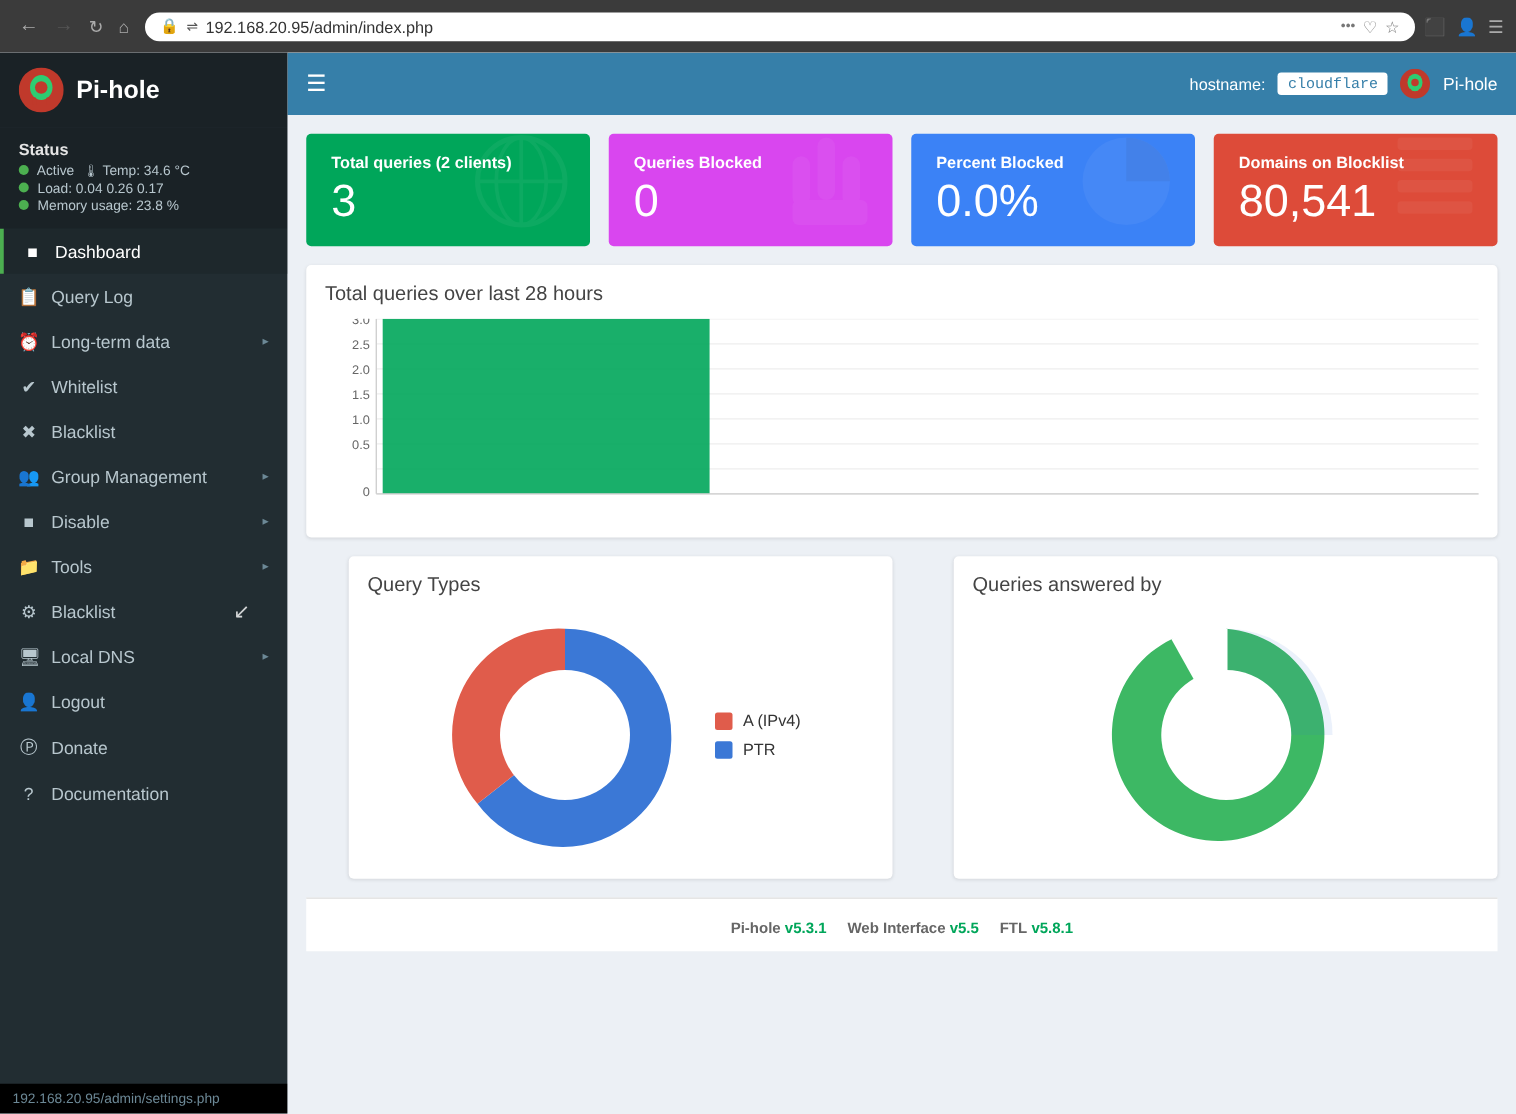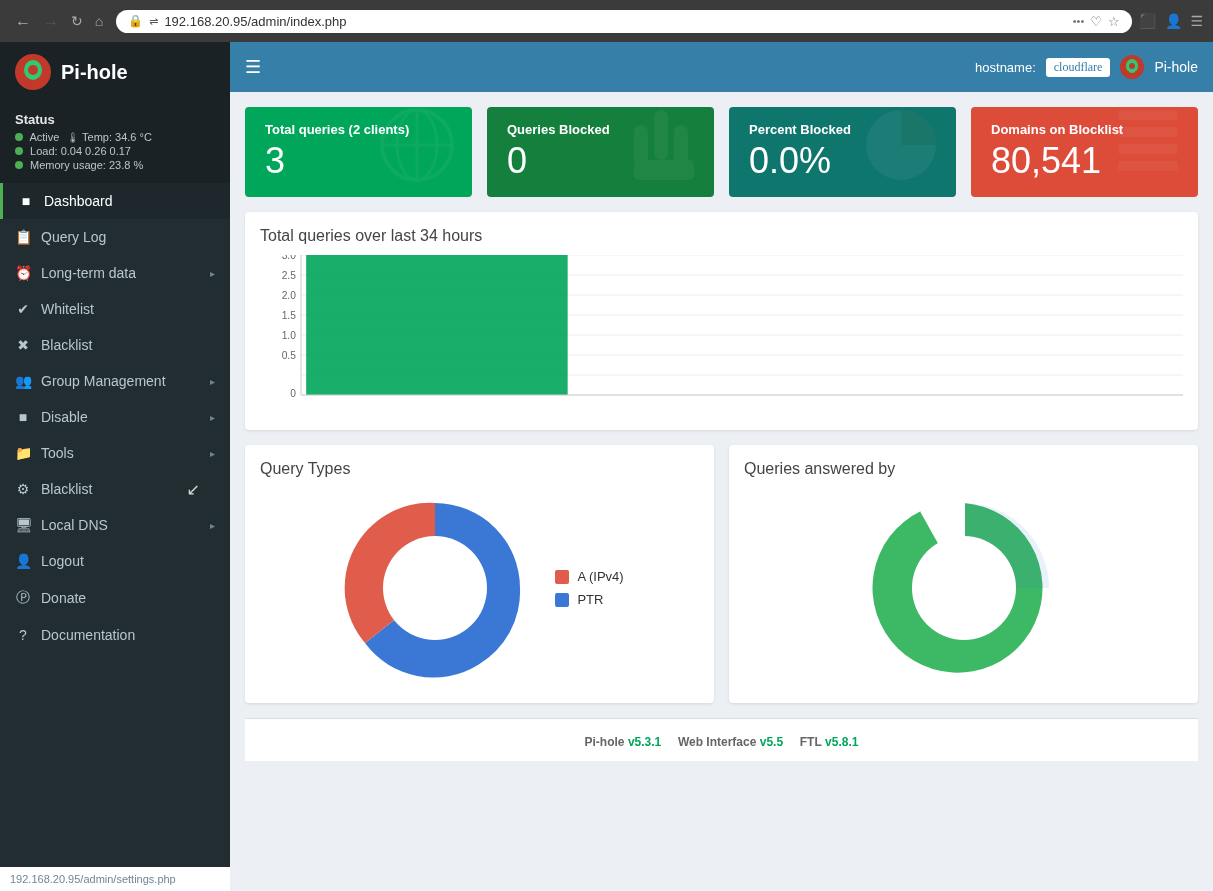--- a/index.html
+++ b/index.html
@@ -24,45 +24,45 @@
     .sidebar-item-icon { width: 16px; text-align: center; font-size: 14px; }
     .sidebar-item-label { flex: 1; }
     .sidebar-item-arrow { font-size: 10px; color: #6c8896; }
 
     
     .topbar { background: #367fa9; color: #fff; padding: 8px 15px; display: flex; align-items: center; justify-content: space-between; min-height: 50px; }
     .topbar-left { display: flex; align-items: center; gap: 15px; }
     .topbar-toggle { font-size: 18px; cursor: pointer; background: none; border: none; color: #fff; }
     .topbar-right { display: flex; align-items: center; gap: 10px; font-size: 13px; }
     .hostname-label { }
-    .hostname-badge { background: #fff; color: #367fa9; padding: 2px 8px; border-radius: 3px; font-size: 12px; font-family: Liberation Serif, serif; }
+    .hostname-badge { background: #fff; color: #367fa9; padding: 2px 8px; border-radius: 3px; font-size: 12px; font-family: Liberation Mono, monospace; }
     .pihole-label { font-size: 14px; }
 
     
     .main-content { flex: 1; overflow-y: auto; padding: 15px; background: #ecf0f5; }
 
     
     .stats-row { display: flex; gap: 15px; margin-bottom: 15px; }
     .stat-card { flex: 1; border-radius: 4px; padding: 15px 20px; color: #fff; position: relative; overflow: hidden; min-height: 90px; display: flex; flex-direction: column; justify-content: space-between; }
     .stat-card-green { background: #00a65a; }
-    .stat-card-blue { background: #15803d; }
-    .stat-card-orange { background: #0f766e; }
+    .stat-card-blue { background: #d946ef; }
+    .stat-card-orange { background: #3b82f6; }
     .stat-card-red { background: #dd4b39; }
     .stat-label { font-size: 13px; font-weight: 600; }
     .stat-value { font-size: 36px; font-weight: 300; }
     .stat-icon { position: absolute; right: 15px; top: 50%; transform: translateY(-50%); font-size: 60px; opacity: 0.2; }
 
     
     .chart-section { background: #fff; border-radius: 4px; padding: 15px; margin-bottom: 15px; box-shadow: 0 1px 3px rgba(0,0,0,0.1); }
     .chart-title { font-size: 16px; font-weight: 400; color: #444; margin-bottom: 10px; }
     .chart-area { position: relative; height: 160px; }
 
     
     .pie-row { display: flex; gap: 15px; margin-bottom: 15px; }
-    .pie-card { flex: 1; background: #fff; border-radius: 4px; padding: 15px; box-shadow: 0 1px 3px rgba(0,0,0,0.1); }
+    .pie-card { flex: 1; background: #fff; border-radius: 4px; padding: 15px; box-shadow: 0 1px 3px rgba(0,0,0,0.1); margin-left: 34px; }
     .pie-card-title { font-size: 16px; font-weight: 400; color: #444; margin-bottom: 10px; }
     .pie-content { display: flex; align-items: center; gap: 20px; justify-content: center; }
     .pie-chart-container { position: relative; width: 200px; height: 200px; }
     .pie-legend { display: flex; flex-direction: column; gap: 8px; }
     .legend-item { display: flex; align-items: center; gap: 8px; font-size: 13px; }
     .legend-dot { width: 14px; height: 14px; border-radius: 2px; flex-shrink: 0; }
 
     
     .footer { background: #fff; padding: 12px; text-align: center; font-size: 12px; color: #666; border-top: 1px solid #ddd; }
     .footer-link { color: #dd4b39; text-decoration: none; }
@@ -196,21 +196,21 @@
     <div class="sidebar-item">
       <span class="sidebar-item-icon">Ⓟ</span>
       <span class="sidebar-item-label">Donate</span>
     </div>
 
     <div class="sidebar-item">
       <span class="sidebar-item-icon">?</span>
       <span class="sidebar-item-label">Documentation</span>
     </div>
 
-    <div style="margin-top: auto; padding: 6px 10px; background: #ffffff; font-size: 11px; color: #6c8896;">
+    <div style="margin-top: auto; padding: 6px 10px; background: #000000; font-size: 11px; color: #6c8896;">
       <span>192.168.20.95/admin/settings.php</span>
     </div>
   </div>
 
   <div style="flex:1; display:flex; flex-direction:column; overflow:hidden;">
 
     <div class="topbar">
       <div class="topbar-left">
         <button class="topbar-toggle">☰</button>
       </div>
@@ -278,21 +278,21 @@
               <rect x="5" y="5" width="60" height="10" rx="3" fill="white"></rect>
               <rect x="5" y="22" width="60" height="10" rx="3" fill="white"></rect>
               <rect x="5" y="39" width="60" height="10" rx="3" fill="white"></rect>
               <rect x="5" y="56" width="60" height="10" rx="3" fill="white"></rect>
             </svg>
           </span>
         </div>
       </div>
 
       <div class="chart-section">
-        <div class="chart-title">Total queries over last 34 hours</div>
+        <div class="chart-title">Total queries over last 28 hours</div>
         <div class="chart-area">
           <svg width="100%" height="150" viewBox="0 0 900 150" preserveAspectRatio="none" xmlns="http://www.w3.org/2000/svg">
 
             <line x1="40" y1="0" x2="900" y2="0" class="grid-line" stroke="#eee" stroke-width="1"></line>
             <line x1="40" y1="20" x2="900" y2="20" class="grid-line" stroke="#eee" stroke-width="1"></line>
             <line x1="40" y1="40" x2="900" y2="40" class="grid-line" stroke="#eee" stroke-width="1"></line>
             <line x1="40" y1="60" x2="900" y2="60" class="grid-line" stroke="#eee" stroke-width="1"></line>
             <line x1="40" y1="80" x2="900" y2="80" class="grid-line" stroke="#eee" stroke-width="1"></line>
             <line x1="40" y1="100" x2="900" y2="100" class="grid-line" stroke="#eee" stroke-width="1"></line>
             <line x1="40" y1="120" x2="900" y2="120" class="grid-line" stroke="#eee" stroke-width="1"></line>

